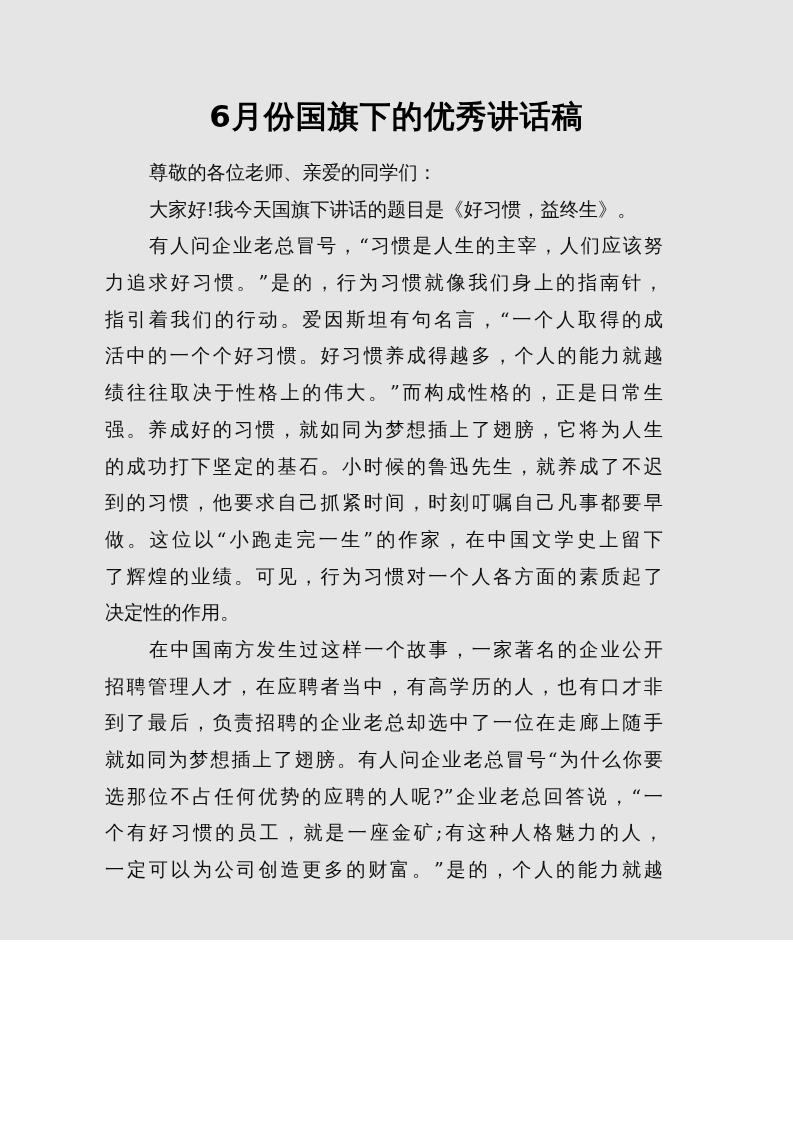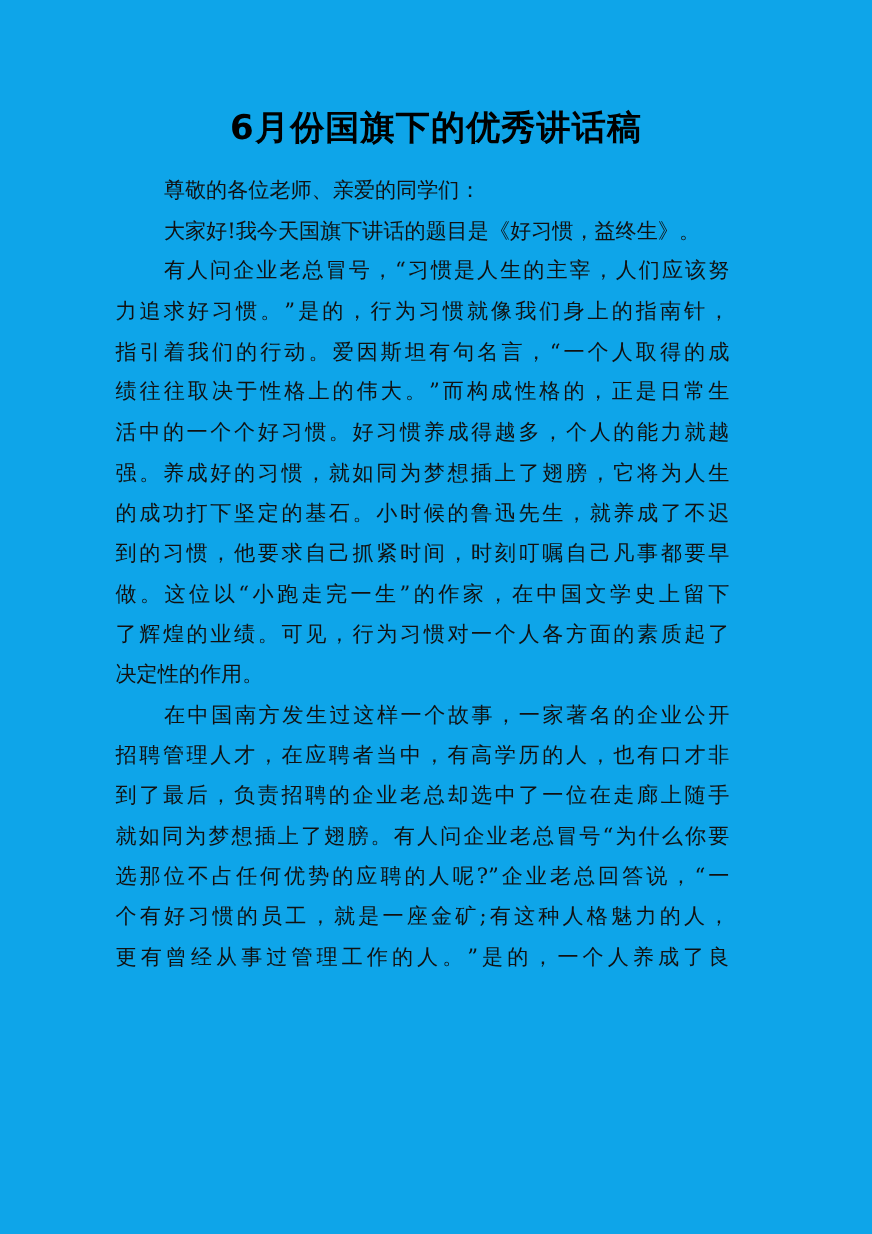--- a/index.html
+++ b/index.html
@@ -12,22 +12,22 @@
       height: 1122px;
       position: relative;
       overflow: hidden;
       font-family: "DejaVu Serif", "Liberation Serif", serif;
       color: #111111;
     }
     .page {
       position: absolute;
       left: 0; top: 0;
       width: 793px;
-      height: 1122px;
-      background: #0ea5e9;
+      height: 940px;
+      background: #e5e5e5;
       text-decoration: underline;
     }
     .title {
       position: absolute;
       left: 0;
       width: 793px;
       top: 96px;
       text-align: center;
       font-family: "DejaVu Sans", "Liberation Sans", sans-serif;
       font-weight: bold;
@@ -63,29 +63,29 @@
 
 <div class="page">
   <div class="title">6月份国旗下的优秀讲话稿</div>
 
   <div class="body">
     <div class="line indent last">尊敬的各位老师、亲爱的同学们：</div>
     <div class="line indent last">大家好!我今天国旗下讲话的题目是《好习惯，益终生》。</div>
     <div class="line indent">有人问企业老总冒号，“习惯是人生的主宰，人们应该努</div>
     <div class="line">力追求好习惯。”是的，行为习惯就像我们身上的指南针，</div>
     <div class="line">指引着我们的行动。爱因斯坦有句名言，“一个人取得的成</div>
+    <div class="line">活中的一个个好习惯。好习惯养成得越多，个人的能力就越</div>
     <div class="line">绩往往取决于性格上的伟大。”而构成性格的，正是日常生</div>
-    <div class="line">活中的一个个好习惯。好习惯养成得越多，个人的能力就越</div>
     <div class="line">强。养成好的习惯，就如同为梦想插上了翅膀，它将为人生</div>
     <div class="line">的成功打下坚定的基石。小时候的鲁迅先生，就养成了不迟</div>
     <div class="line">到的习惯，他要求自己抓紧时间，时刻叮嘱自己凡事都要早</div>
     <div class="line">做。这位以“小跑走完一生”的作家，在中国文学史上留下</div>
     <div class="line">了辉煌的业绩。可见，行为习惯对一个人各方面的素质起了</div>
     <div class="line last">决定性的作用。</div>
     <div class="line indent">在中国南方发生过这样一个故事，一家著名的企业公开</div>
     <div class="line">招聘管理人才，在应聘者当中，有高学历的人，也有口才非</div>
     <div class="line">到了最后，负责招聘的企业老总却选中了一位在走廊上随手</div>
     <div class="line">就如同为梦想插上了翅膀。有人问企业老总冒号“为什么你要</div>
     <div class="line">选那位不占任何优势的应聘的人呢?”企业老总回答说，“一</div>
     <div class="line">个有好习惯的员工，就是一座金矿;有这种人格魅力的人，</div>
-    <div class="line">更有曾经从事过管理工作的人。”是的，一个人养成了良</div>
+    <div class="line">一定可以为公司创造更多的财富。”是的，个人的能力就越</div>
   </div>
 </div>
 
 </body></html>

